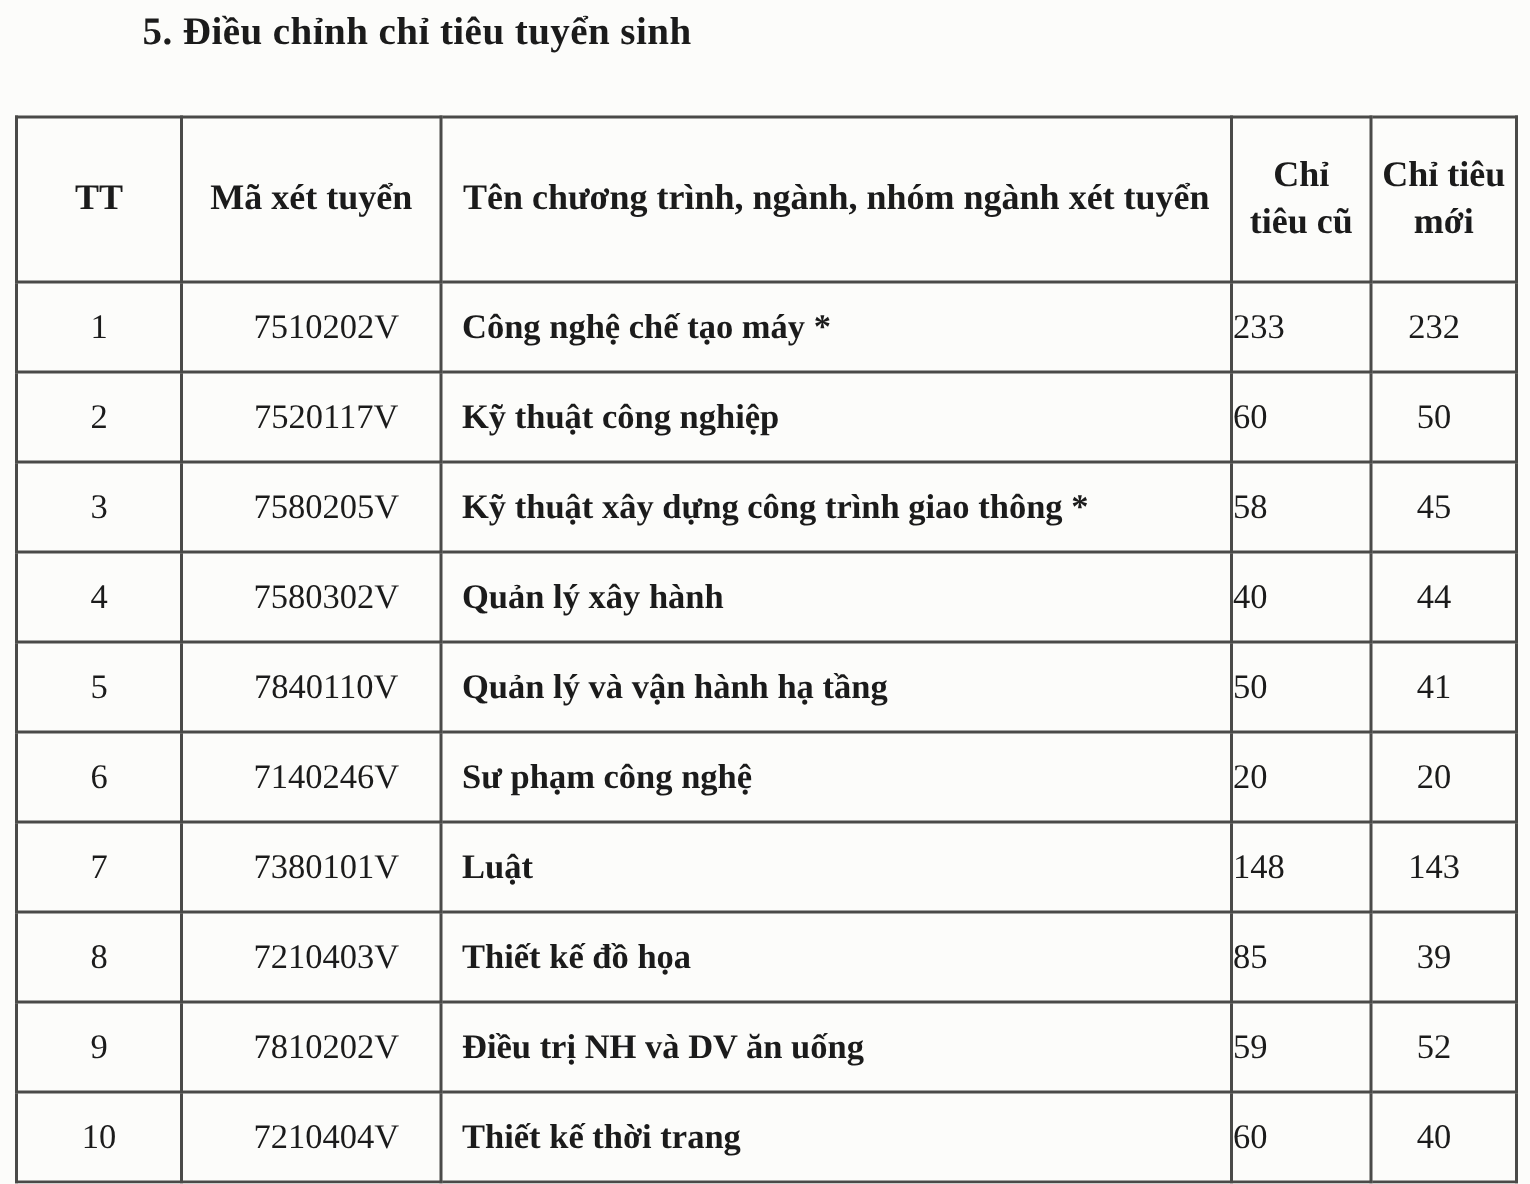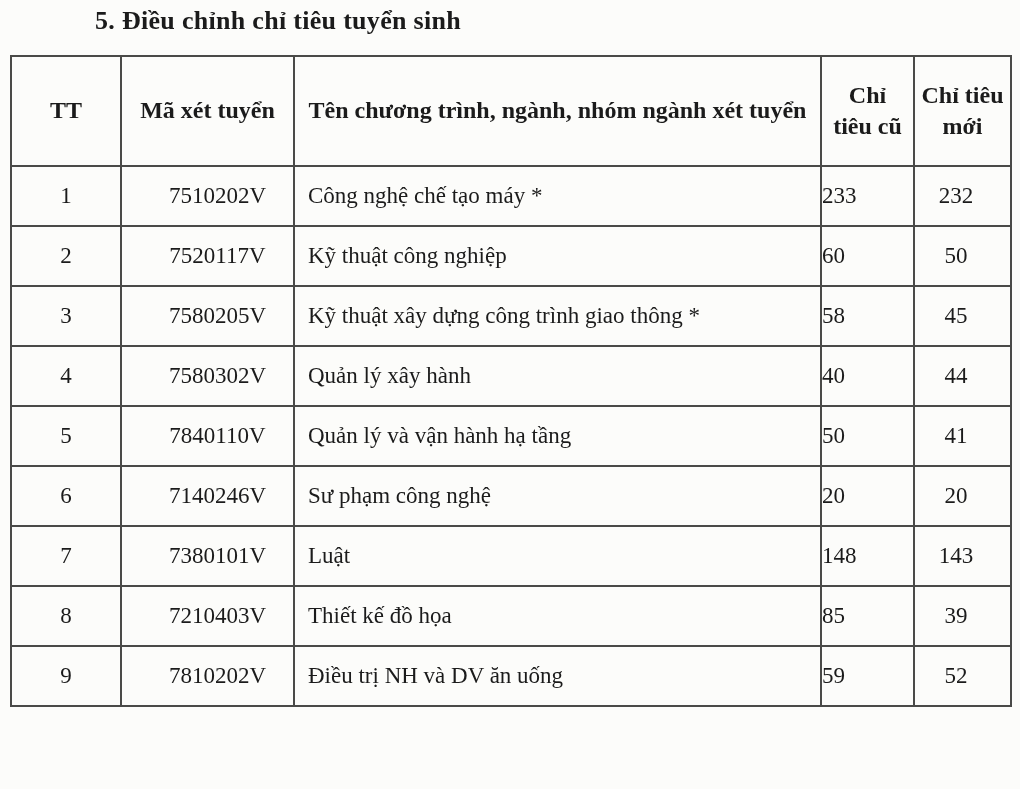--- a/index.html
+++ b/index.html
@@ -23,21 +23,21 @@
     left: 95px;
     top: 6px;
     font-size: 26px;
     font-weight: bold;
     letter-spacing: 0.3px;
     white-space: nowrap;
   }
   table.quota-table {
     position: absolute;
     left: 10px;
-    top: 55px;
+    top: 77px;
     width: 1000px;
     border-collapse: collapse;
     table-layout: fixed;
   }
   .quota-table th,
   .quota-table td {
     border: 2px solid #4a4a48;
     padding: 0;
     vertical-align: middle;
     overflow: hidden;
@@ -57,21 +57,21 @@
   }
   
   col.col-tt   { width: 110px; }
   col.col-code { width: 173px; }
   col.col-name { width: 527px; }
   col.col-old  { width: 93px;  }
   col.col-new  { width: 97px;  }
   
   .quota-table tbody td.col-tt   { text-align: center; }
   .quota-table tbody td.col-code { text-align: center; padding-left: 20px; }
-  .quota-table tbody td.col-name { text-align: left; padding-left: 13px; padding-right: 8px; }
+  .quota-table tbody td.col-name { text-align: left; padding-left: 13px; padding-right: 8px; font-weight: bold; }
   .quota-table tbody td.col-old  { padding-right: 14px; }
   .quota-table tbody td.col-new  { text-align: center; padding-right: 13px; }
 </style>
 </head>
 <body>
 
 <div class="page">
   <div class="doc-title">5. Điều chỉnh chỉ tiêu tuyển sinh</div>
 
   <table class="quota-table">
@@ -148,15 +148,22 @@
           <td class="col-old">85</td>
           <td class="col-new">39</td>
         </tr>
         <tr>
           <td class="col-tt">9</td>
           <td class="col-code">7810202V</td>
           <td class="col-name">Điều trị NH và DV ăn uống</td>
           <td class="col-old">59</td>
           <td class="col-new">52</td>
         </tr>
+        <tr>
+          <td class="col-tt">10</td>
+          <td class="col-code">7210404V</td>
+          <td class="col-name">Thiết kế thời trang</td>
+          <td class="col-old">60</td>
+          <td class="col-new">40</td>
+        </tr>
       </tbody>
   </table>
 </div>
 
 </body></html>

